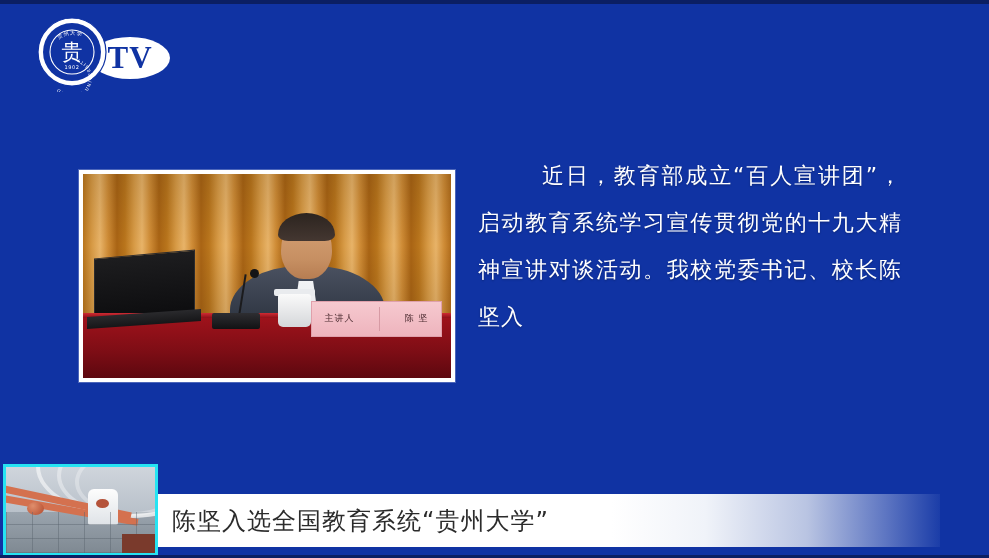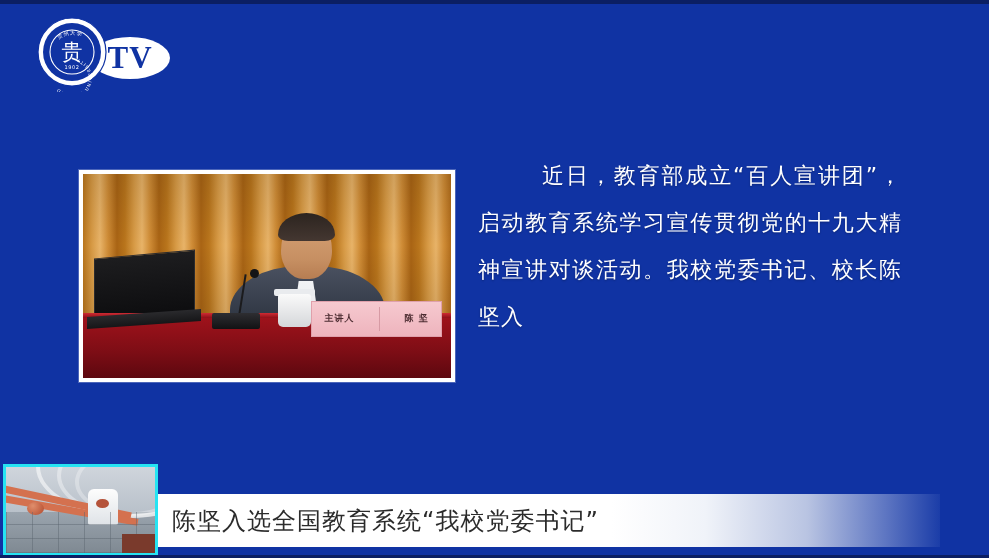--- a/index.html
+++ b/index.html
@@ -47,21 +47,20 @@
     padding: 4px;
     box-sizing: border-box;
     box-shadow: 0 0 0 1px rgba(255,255,255,.25);
   }
   #photo {
     position: relative;
     width: 100%;
     height: 100%;
     overflow: hidden;
     background: #fde047;
-    font-weight: bold;
   }
   
   .curtain {
     position: absolute;
     inset: 0;
     background:
       repeating-linear-gradient(90deg,
         #b9751c 0px, #d79a45 9px, #e8b368 17px,
         #cf8c36 25px, #a96414 34px, #b9751c 42px);
   }
@@ -377,19 +376,19 @@
         <div class="thumb-band b1"></div>
         <div class="thumb-band b2"></div>
         <div class="thumb-ball"></div>
         <div class="thumb-figure"></div>
         <div class="thumb-floor-grid"></div>
         <div class="thumb-corner"></div>
       </div>
     </div>
 
     <div id="title-bar">
-      <div id="title-text">陈坚入选全国教育系统“我校党委书记”</div>
+      <div id="title-text">陈坚入选全国教育系统“贵州大学”</div>
     </div>
 
   </div>
 
   <div class="edge-band bottom"></div>
 </div>
 
 </body></html>

